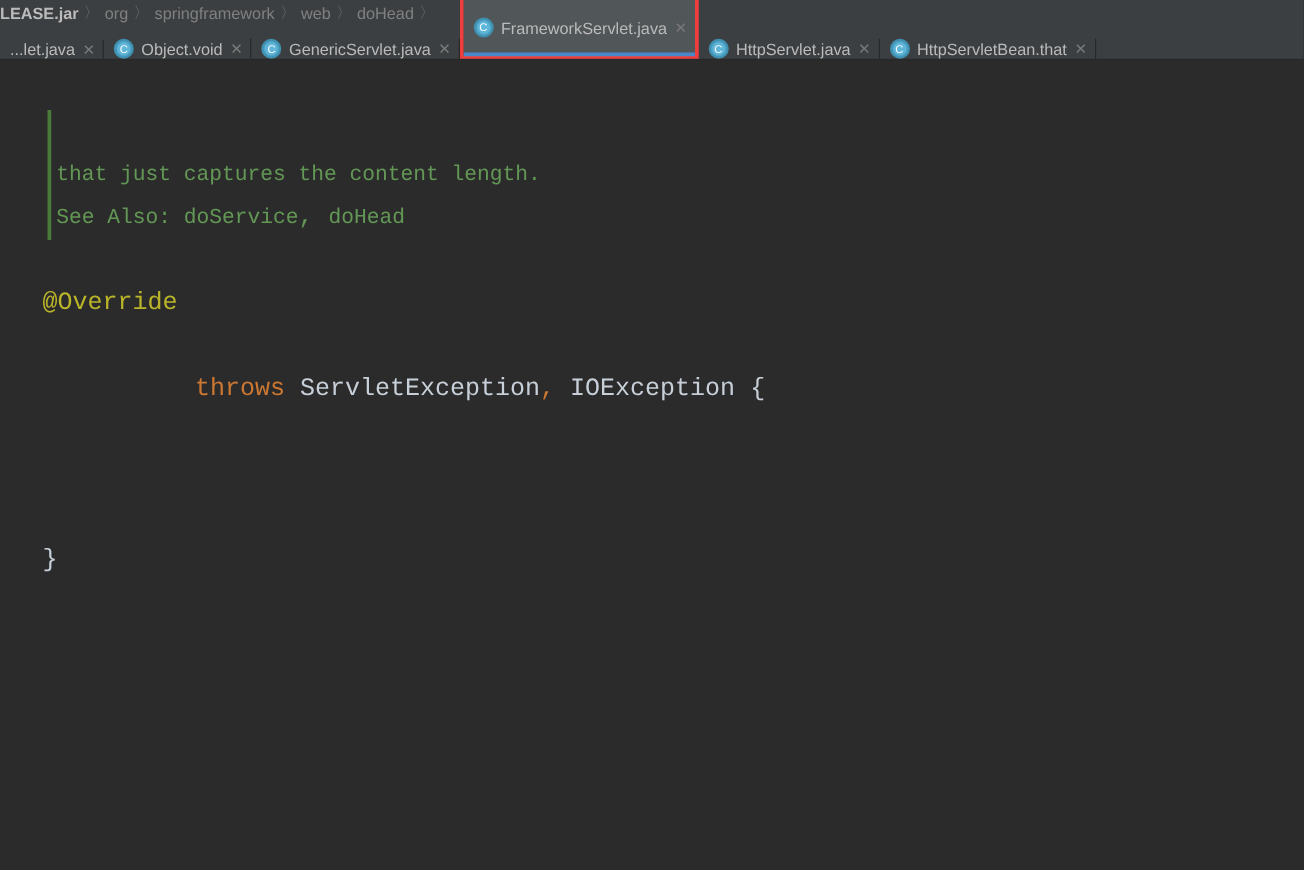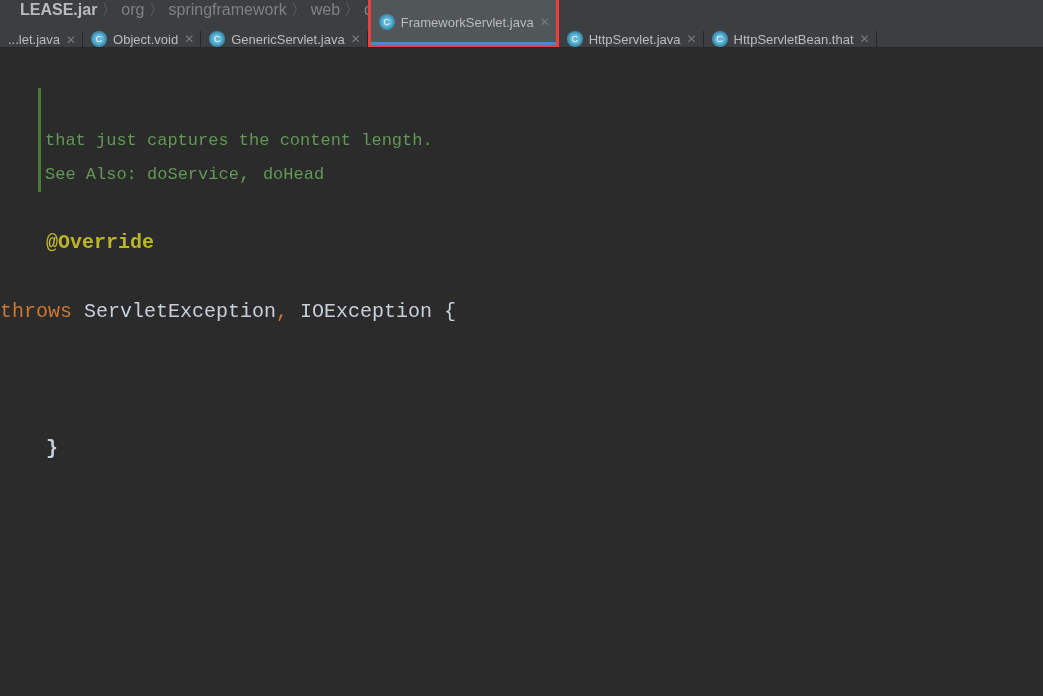--- a/index.html
+++ b/index.html
@@ -10,23 +10,23 @@
   color: #a9b7c6;
   width: 1043px;
   height: 696px;
   overflow: hidden;
 }
 .breadcrumb {
   background: #3c3f41;
   height: 20px;
   display: flex;
   align-items: center;
-  padding: 0 20px;
+  padding: 0 0;
   font-family: 'Segoe UI', Arial, sans-serif;
-  font-size: 16px;
+  font-size: 13px;
   color: #808080;
   overflow: hidden;
 }
 .breadcrumb .chev { color: #6a6a6a; margin: 0 4px; }
 .tabs {
   background: #3c3f41;
   display: flex;
   height: 28px;
   border-bottom: 1px solid #282828;
   font-family: 'Segoe UI', Arial, sans-serif;
@@ -79,22 +79,22 @@
 .k-mod { color: #cc7832; }
 .k-name { color: #ffc66d; }
 .punct { color: #cc7832; }
 .plain { color: #c7cfd8; }
 .redbox {
   border: 3px solid #ef3e3e;
   display: inline-block;
   padding: 2px 10px 2px 2px;
 }
 .tabwrap-red { border: 3px solid #ef3e3e; height: 50px; margin-top: -20px; display: flex; }
-.indent0 { padding-left: 46px; font-weight: bold; }
-.indent1 { }
+.indent0 { padding-left: 34px; }
+.indent1 { padding-left: 156px; }
 .indentcall { padding-left: 88px; }
 </style>
 </head>
 <body>
 
 <div class="breadcrumb">
   <b style="color:#bbb">LEASE.jar</b>
   <span class="chev">〉</span>
   <span>org</span>
   <span class="chev">〉</span>

